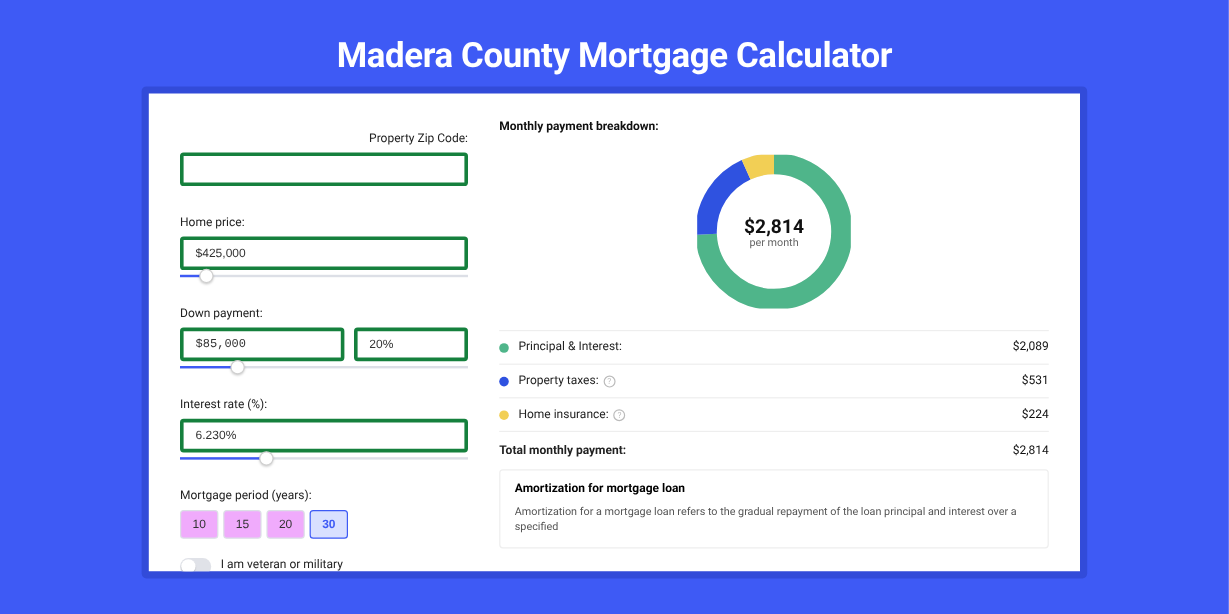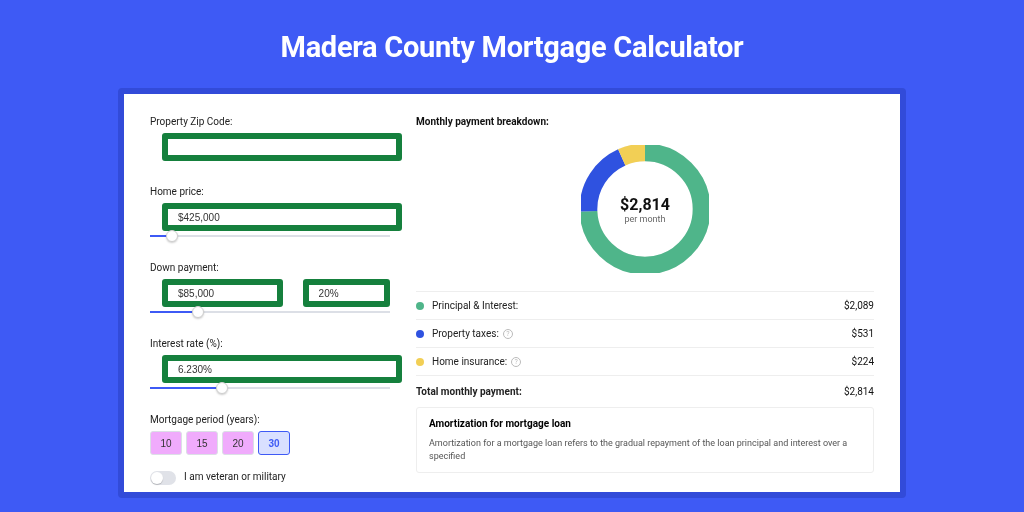--- a/index.html
+++ b/index.html
@@ -9,49 +9,48 @@
     width: 1024px;
     height: 512px;
     overflow: hidden;
   }
   .page-title {
     color: #fff;
     text-align: center;
     font-weight: 700;
     font-size: 29px;
     padding-top: 30px;
-    padding-bottom: 24px;
+    padding-bottom: 8px;
     letter-spacing: -0.3px;
   }
   .card {
     background: #fff;
     width: 788px;
     margin: 0 auto;
     border: 6px solid #324bd9;
     border-radius: 4px;
     padding: 22px 26px 0 26px;
     display: flex;
     gap: 26px;
     height: 410px;
     overflow: hidden;
   }
   .left { width: 240px; flex-shrink: 0; }
   .right { flex: 1; }
   .field-label { font-size: 10px; color: #222; margin-bottom: 6px; margin-top: 25px; }
-  .field-label:first-child { margin-top: 0; }
+  .field-label:first-child { margin-top: 10px; text-align: right; }
   .text-input {
     width: 100%;
-    border: 6px solid #15803d;
+    border: 3px solid #15803d;
     border-radius: 3px;
     height: 28px;
     padding: 0 10px;
     font-size: 10px;
     color: #333;
     background: #fff;
-    margin-left: 12px;
   }
   .slider-track {
     position: relative;
     width: 100%;
     height: 2px;
     background: #dcdfe6;
     margin-top: 4px;
   }
   .slider-fill {
     position: absolute;
@@ -62,21 +61,21 @@
     position: absolute;
     top: 50%;
     width: 12px; height: 12px;
     margin-left: -6px; margin-top: -6px;
     background: #fff;
     border: 1px solid #d0d0d0;
     border-radius: 50%;
     box-shadow: 0 1px 2px rgba(0,0,0,0.2);
   }
   .row-2 { display: flex; gap: 8px; }
-  .row-2 .text-input:first-child { flex: 1.6; }
+  .row-2 .text-input:first-child { flex: 1.6; font-family: Liberation Mono, monospace; }
   .row-2 .text-input:last-child { flex: 1; }
   .period-btns { display: flex; gap: 4px; margin-top: 4px;}
   .period-btn {
     width: 32px; height: 24px;
     border: 1px solid #dcdfe6;
     background: #f0abfc;
     font-size: 10px;
     border-radius: 3px;
     cursor: pointer;
     color: #333;

